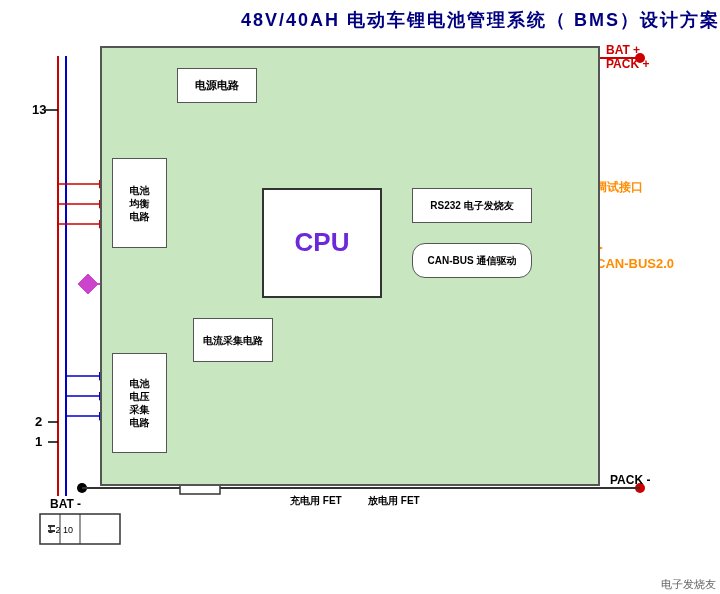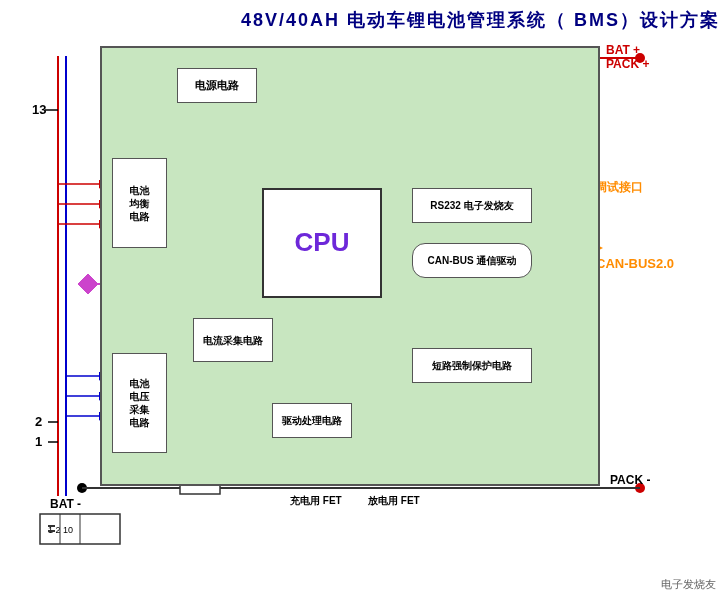--- a/index.html
+++ b/index.html
@@ -357,26 +357,20 @@
 
       <div class="block" id="rs232-block">
         <span>RS232 电子发烧友</span>
       </div>
 
       <div class="block" id="canbus-block">
         <span>CAN-BUS 通信驱动</span>
       </div>
 
 
-      <div class="block" id="short-block">
-        <span>短路强制保护电路</span>
-      </div>
-
-      <div class="block" id="drive-block">
-        <span>驱动处理电路</span>
-      </div>
+
 
     </div>
 
   </div>
 
   <div id="watermark">电子发烧友</div>
 </div>
 
 </body></html>

